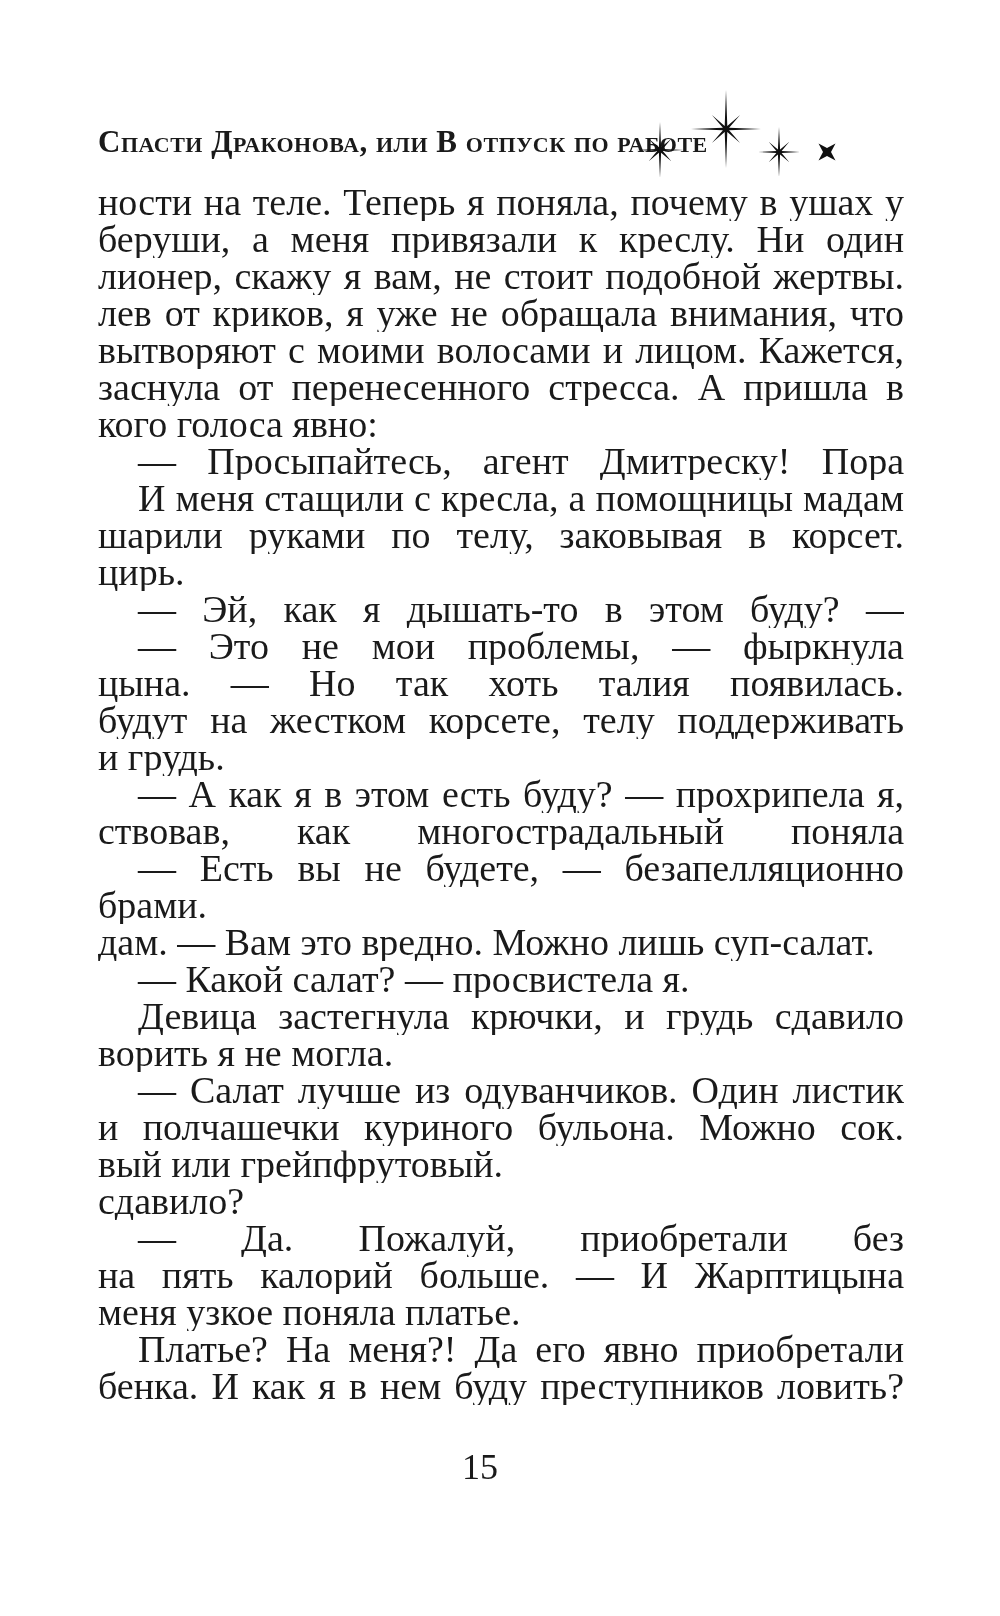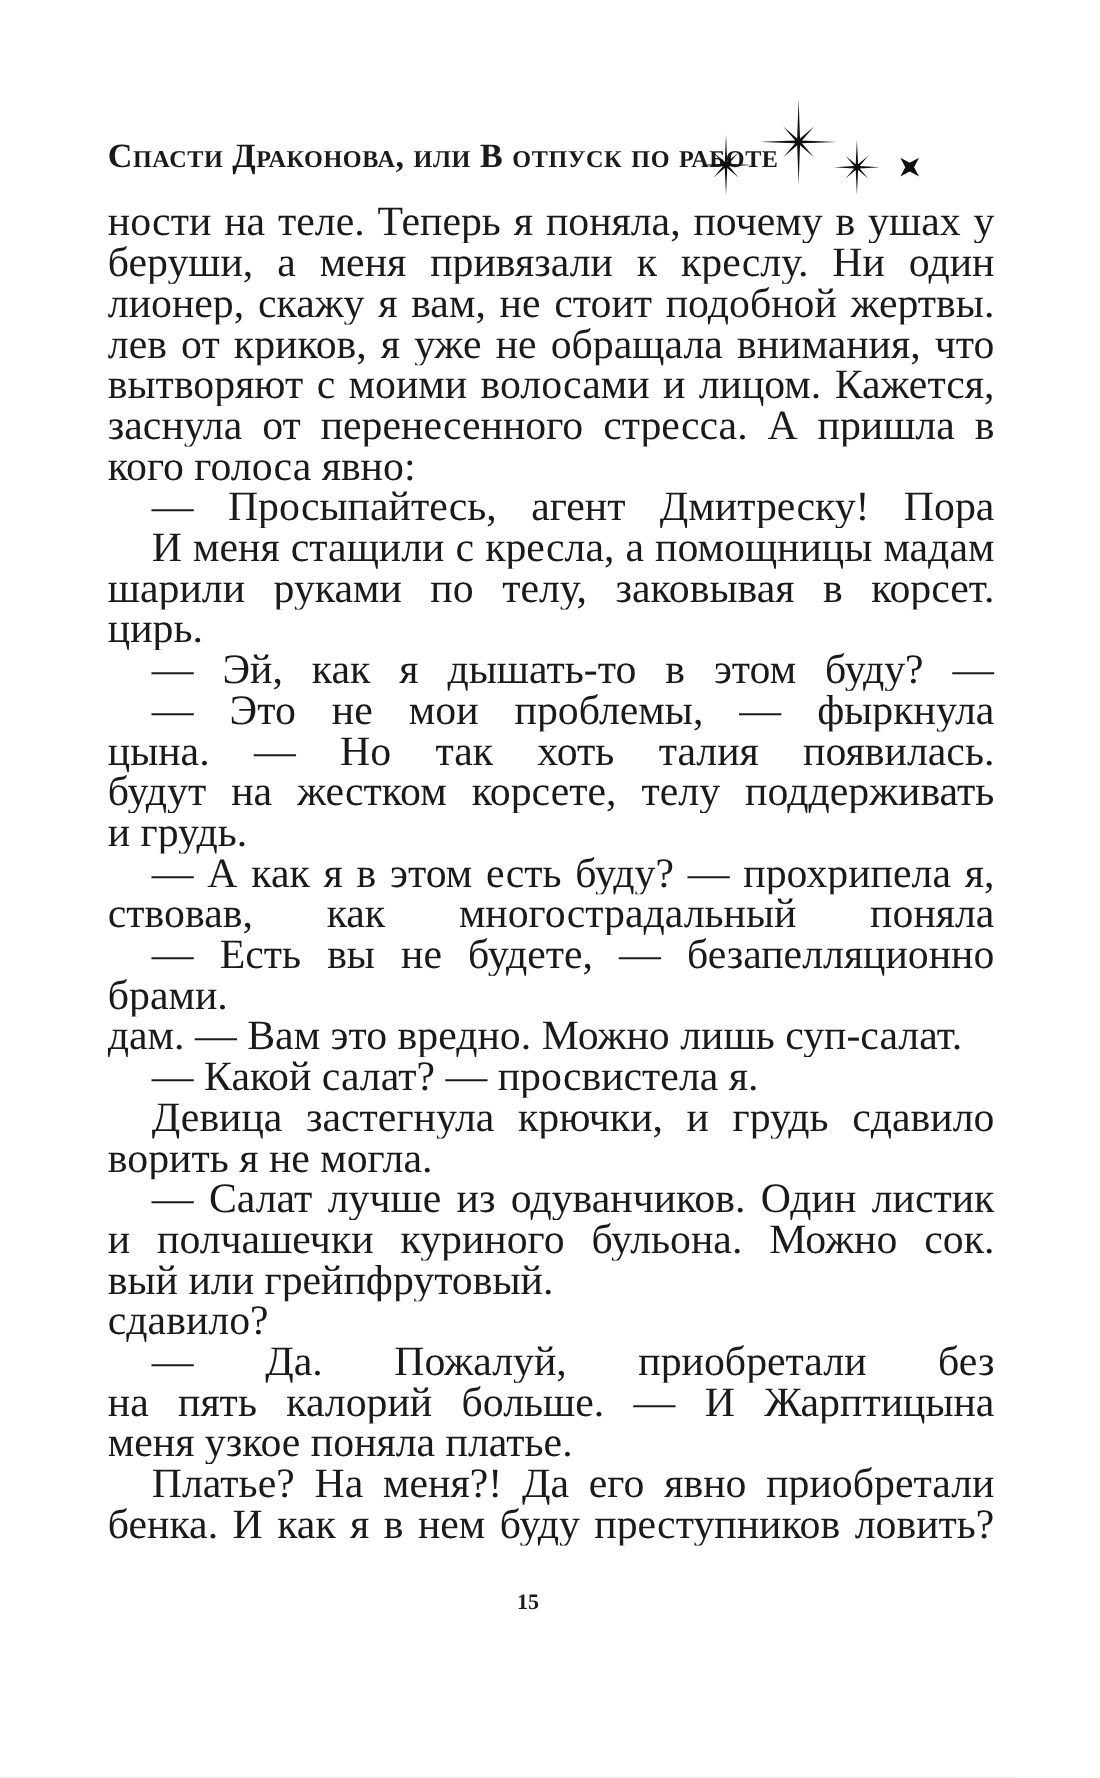--- a/index.html
+++ b/index.html
@@ -49,22 +49,22 @@
   .line.indent { text-indent: 40px; }
   .page-footer {
     position: absolute;
     left: 98px;
     top: 1446px;
     width: 764px;
     text-align: center;
   }
   .page-number {
     display: inline-block;
-    font-size: 20px;
-    font-weight: 700;
+    font-size: 36px;
+    font-weight: 400;
   }
 </style>
 </head>
 <body>
 
 <div class="page">
 
   <header>
     <div class="header-title">Спасти Драконова, или В отпуск по работе</div>
 

